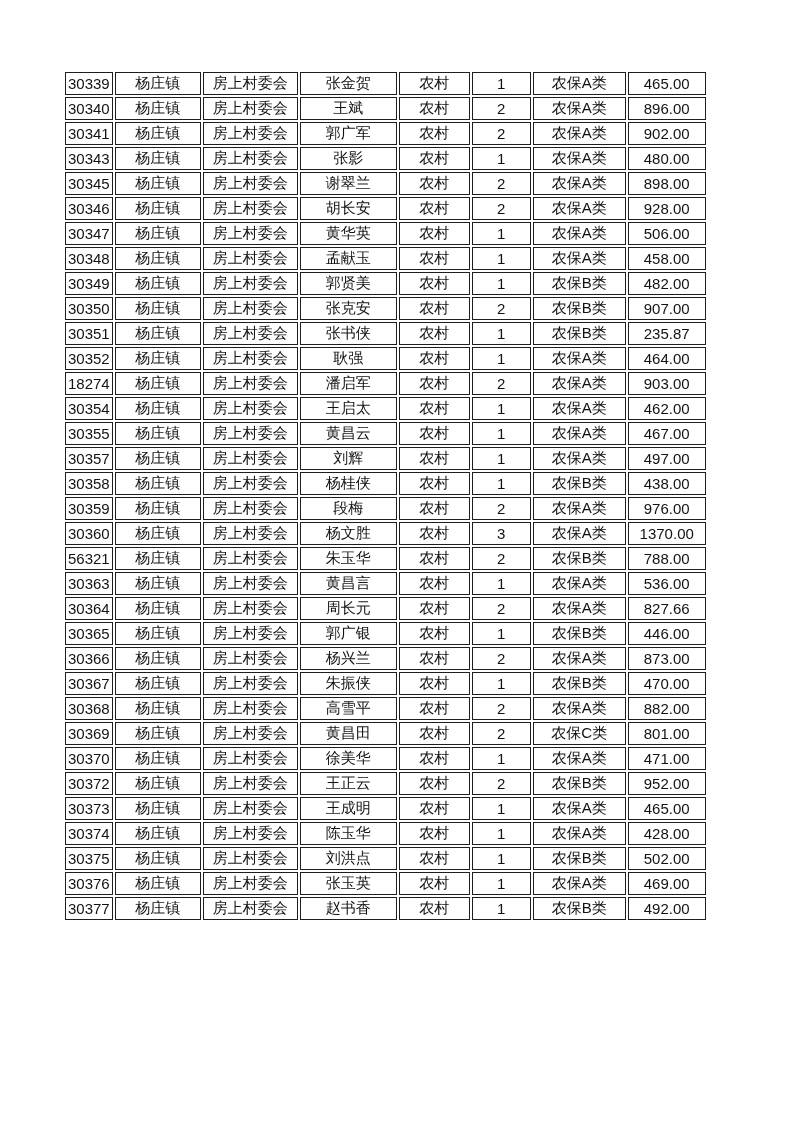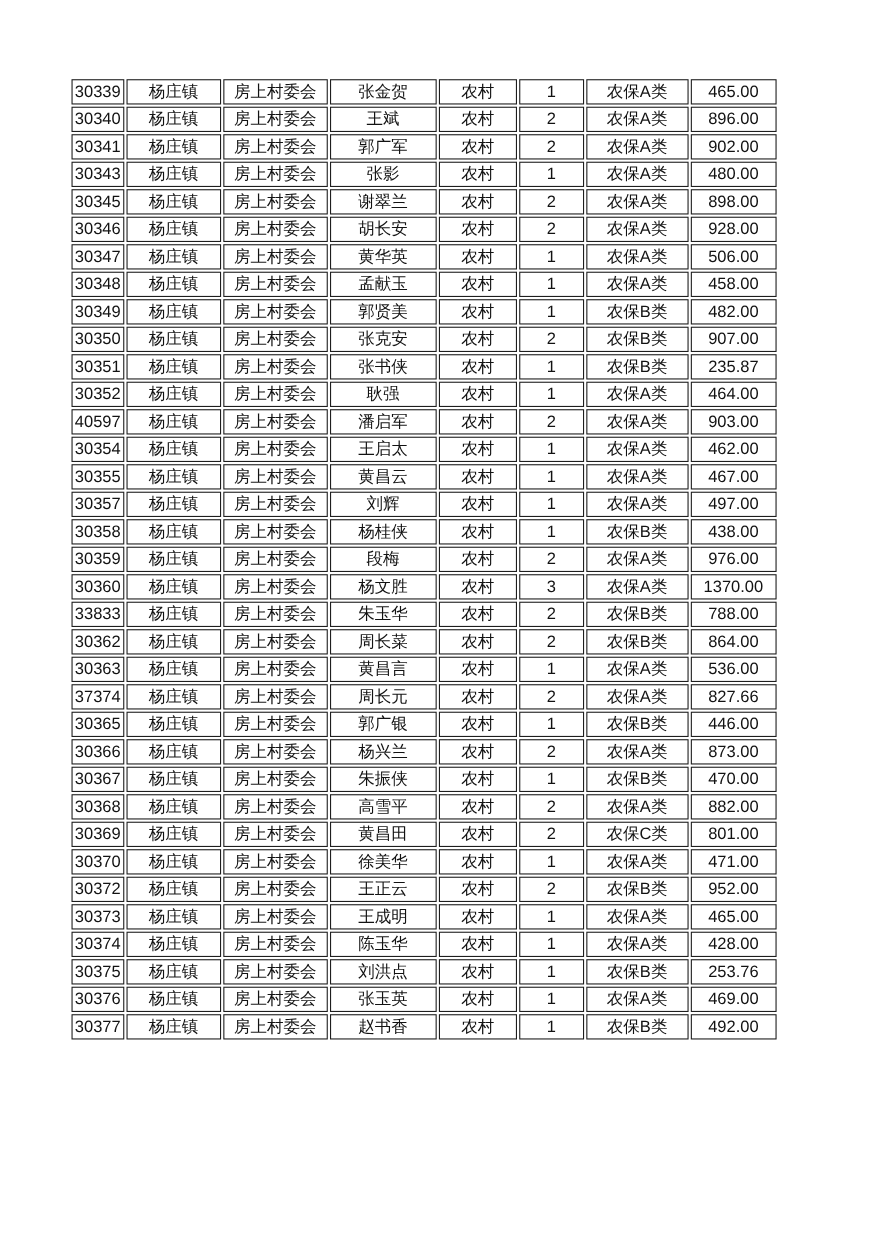--- a/index.html
+++ b/index.html
@@ -174,21 +174,21 @@
           <td>30352</td>
           <td>杨庄镇</td>
           <td>房上村委会</td>
           <td>耿强</td>
           <td>农村</td>
           <td>1</td>
           <td>农保A类</td>
           <td>464.00</td>
         </tr>
         <tr>
-          <td>40597</td>
+          <td>18274</td>
           <td>杨庄镇</td>
           <td>房上村委会</td>
           <td>潘启军</td>
           <td>农村</td>
           <td>2</td>
           <td>农保A类</td>
           <td>903.00</td>
         </tr>
         <tr>
           <td>30354</td>
@@ -244,51 +244,41 @@
           <td>30360</td>
           <td>杨庄镇</td>
           <td>房上村委会</td>
           <td>杨文胜</td>
           <td>农村</td>
           <td>3</td>
           <td>农保A类</td>
           <td>1370.00</td>
         </tr>
         <tr>
-          <td>33833</td>
+          <td>56321</td>
           <td>杨庄镇</td>
           <td>房上村委会</td>
           <td>朱玉华</td>
           <td>农村</td>
           <td>2</td>
           <td>农保B类</td>
           <td>788.00</td>
         </tr>
         <tr>
-          <td>30362</td>
-          <td>杨庄镇</td>
-          <td>房上村委会</td>
-          <td>周长菜</td>
-          <td>农村</td>
-          <td>2</td>
-          <td>农保B类</td>
-          <td>864.00</td>
-        </tr>
-        <tr>
           <td>30363</td>
           <td>杨庄镇</td>
           <td>房上村委会</td>
           <td>黄昌言</td>
           <td>农村</td>
           <td>1</td>
           <td>农保A类</td>
           <td>536.00</td>
         </tr>
         <tr>
-          <td>37374</td>
+          <td>30364</td>
           <td>杨庄镇</td>
           <td>房上村委会</td>
           <td>周长元</td>
           <td>农村</td>
           <td>2</td>
           <td>农保A类</td>
           <td>827.66</td>
         </tr>
         <tr>
           <td>30365</td>
@@ -381,21 +371,21 @@
           <td>428.00</td>
         </tr>
         <tr>
           <td>30375</td>
           <td>杨庄镇</td>
           <td>房上村委会</td>
           <td>刘洪点</td>
           <td>农村</td>
           <td>1</td>
           <td>农保B类</td>
-          <td>253.76</td>
+          <td>502.00</td>
         </tr>
         <tr>
           <td>30376</td>
           <td>杨庄镇</td>
           <td>房上村委会</td>
           <td>张玉英</td>
           <td>农村</td>
           <td>1</td>
           <td>农保A类</td>
           <td>469.00</td>

